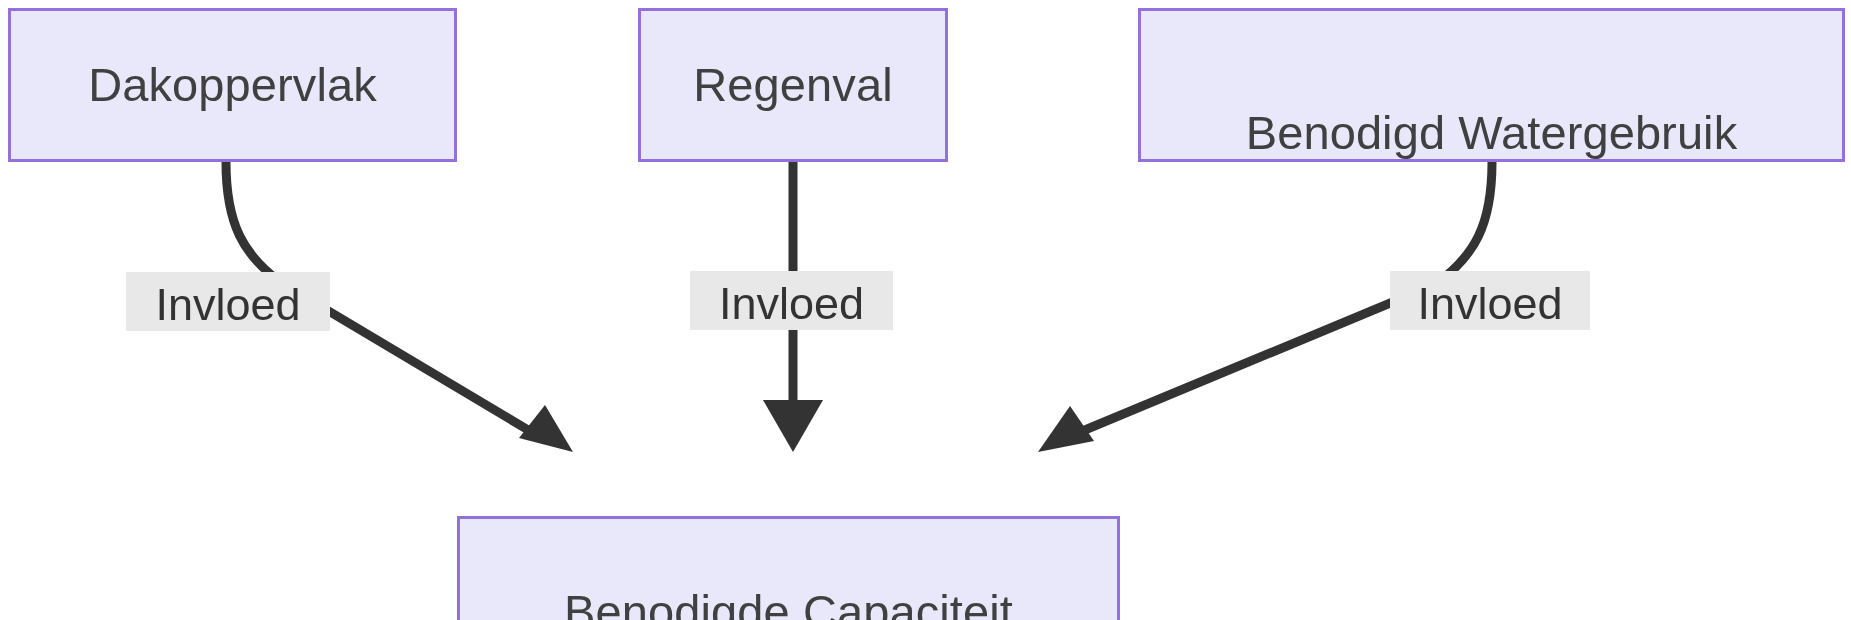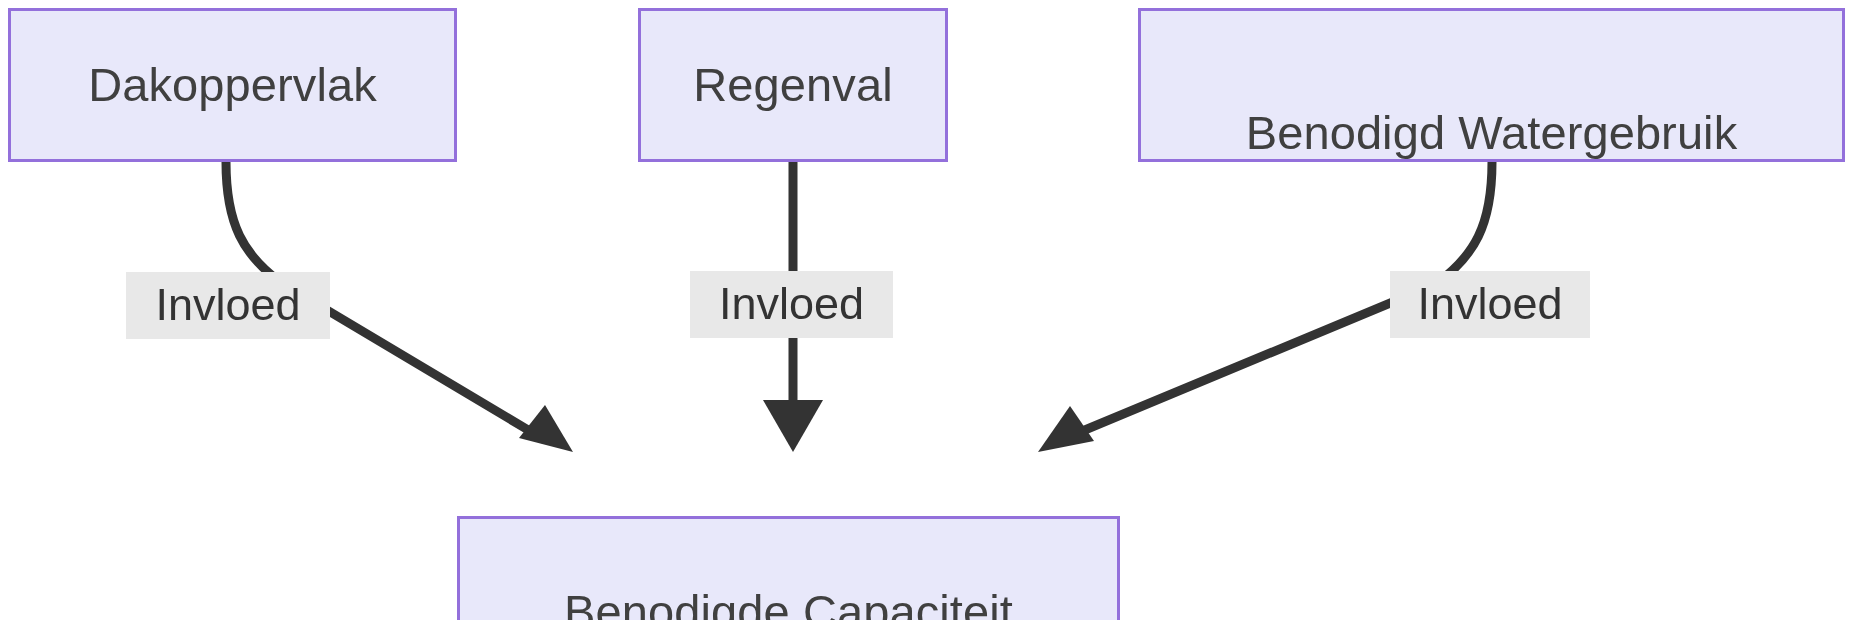--- a/index.html
+++ b/index.html
@@ -57,21 +57,21 @@
   .edge-arrow {
     fill: #333333;
     stroke: none;
   }
   .edge-label {
     position: absolute;
     background: #e8e8e8;
     color: #333333;
     font-size: 45px;
     line-height: 65px;
-    height: 67px;
+    height: 59px;
     padding: 0 4px;
     box-sizing: border-box;
     white-space: nowrap;
     text-align: center;
     z-index: 2;
   }
   #edge-label-0 { left: 126px;  top: 272px; width: 204px; }
   #edge-label-1 { left: 690px;  top: 271px; width: 203px; }
   #edge-label-2 { left: 1390px; top: 271px; width: 200px; }
 </style>

